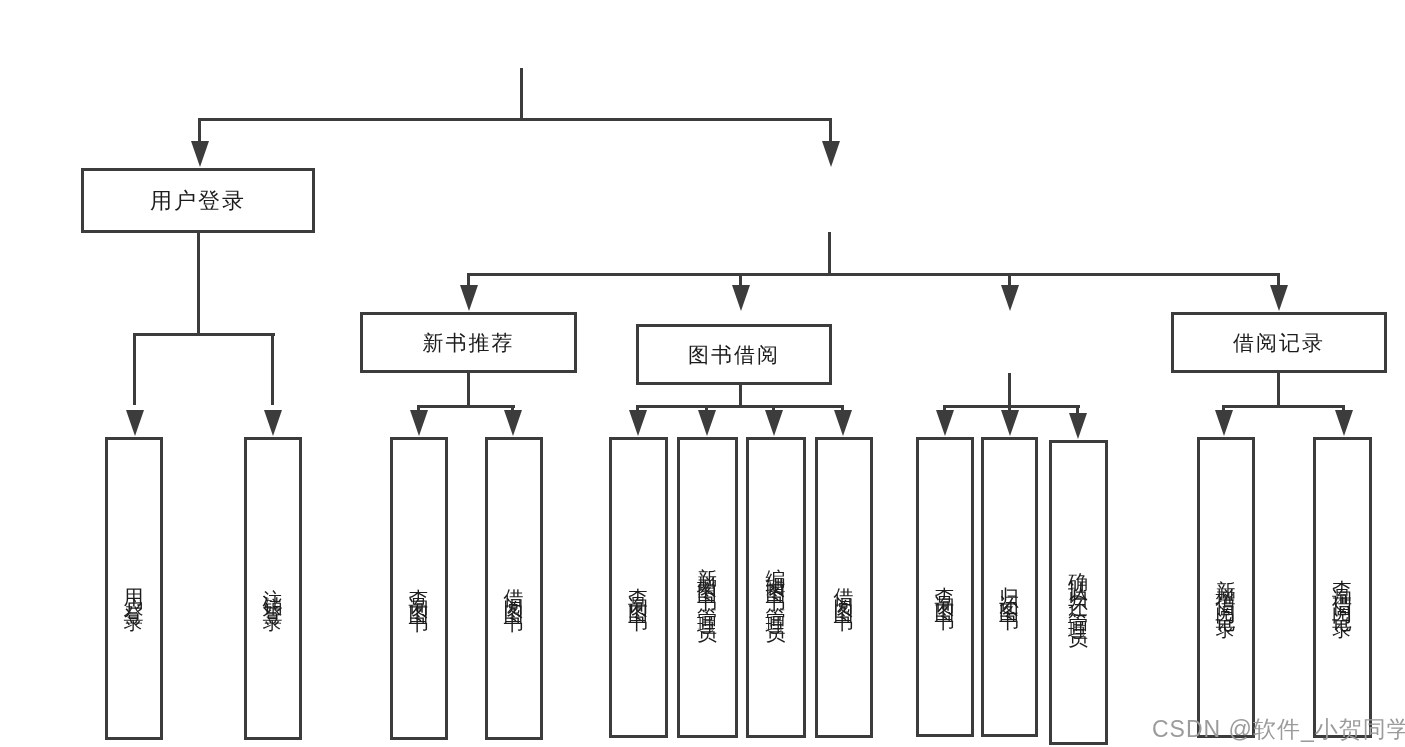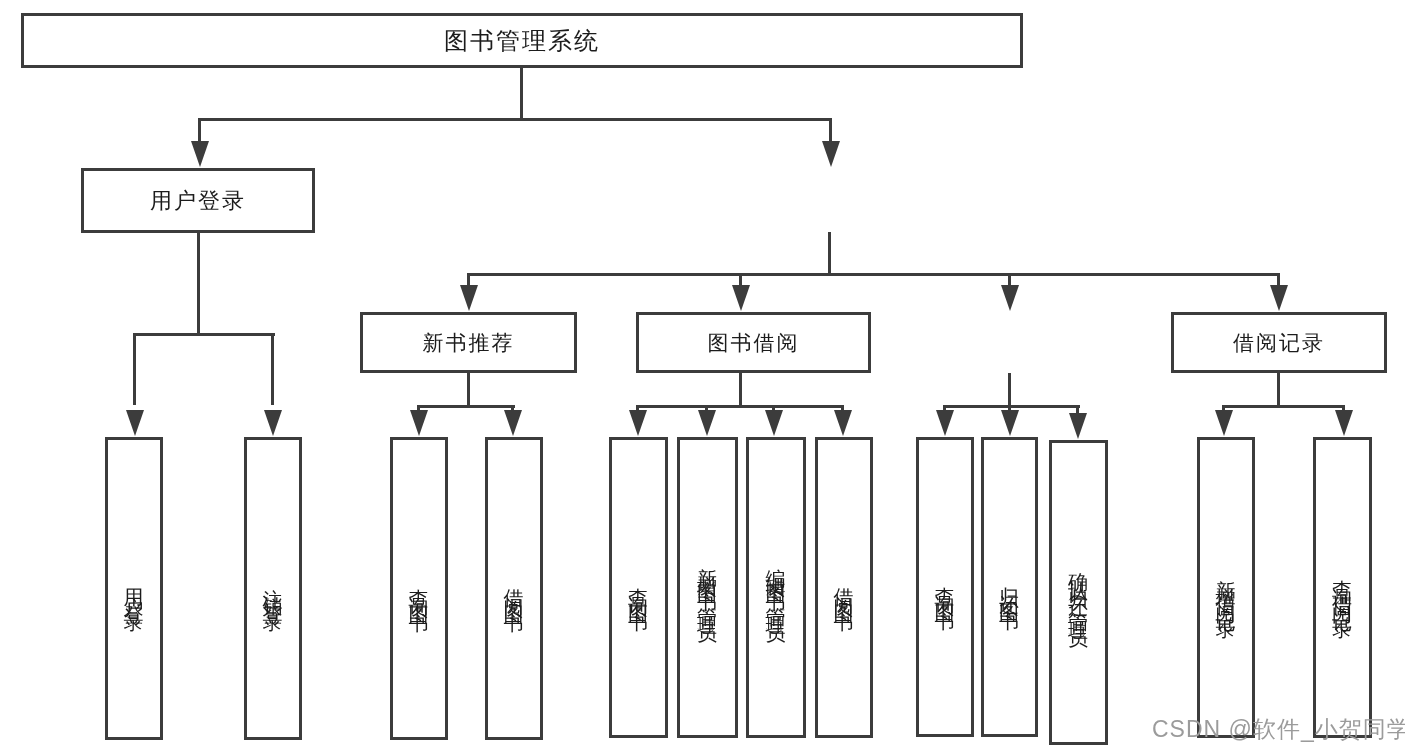--- a/index.html
+++ b/index.html
@@ -53,34 +53,31 @@
     color: var(--watermark, #9b9b9b);
     z-index: 5;
     white-space: nowrap;
   }
 </style>
 </head>
 <body>
 
 <div id="canvas">
 
-  <div class="box h root" style="left:21px;top:13px;width:1002px;height:55px">
-    <span>图书管理系统</span>
-  </div>
 
   <div class="box h lv2" style="left:81px;top:168px;width:234px;height:65px">
     <span>用户登录</span>
   </div>
 
 
   <div class="box h lv3" style="left:360px;top:312px;width:217px;height:61px">
     <span>新书推荐</span>
   </div>
 
-  <div class="box h lv3" style="left:636px;top:312px;width:235px;height:61px">
+  <div class="box h lv3" style="left:636px;top:324px;width:196px;height:61px">
     <span>图书借阅</span>
   </div>
 
 
   <div class="box h lv3" style="left:1171px;top:312px;width:216px;height:61px">
     <span>借阅记录</span>
   </div>
 
   <div class="box v" style="left:105px;top:437px;width:58px;height:303px">
     <span>用户登录</span>

